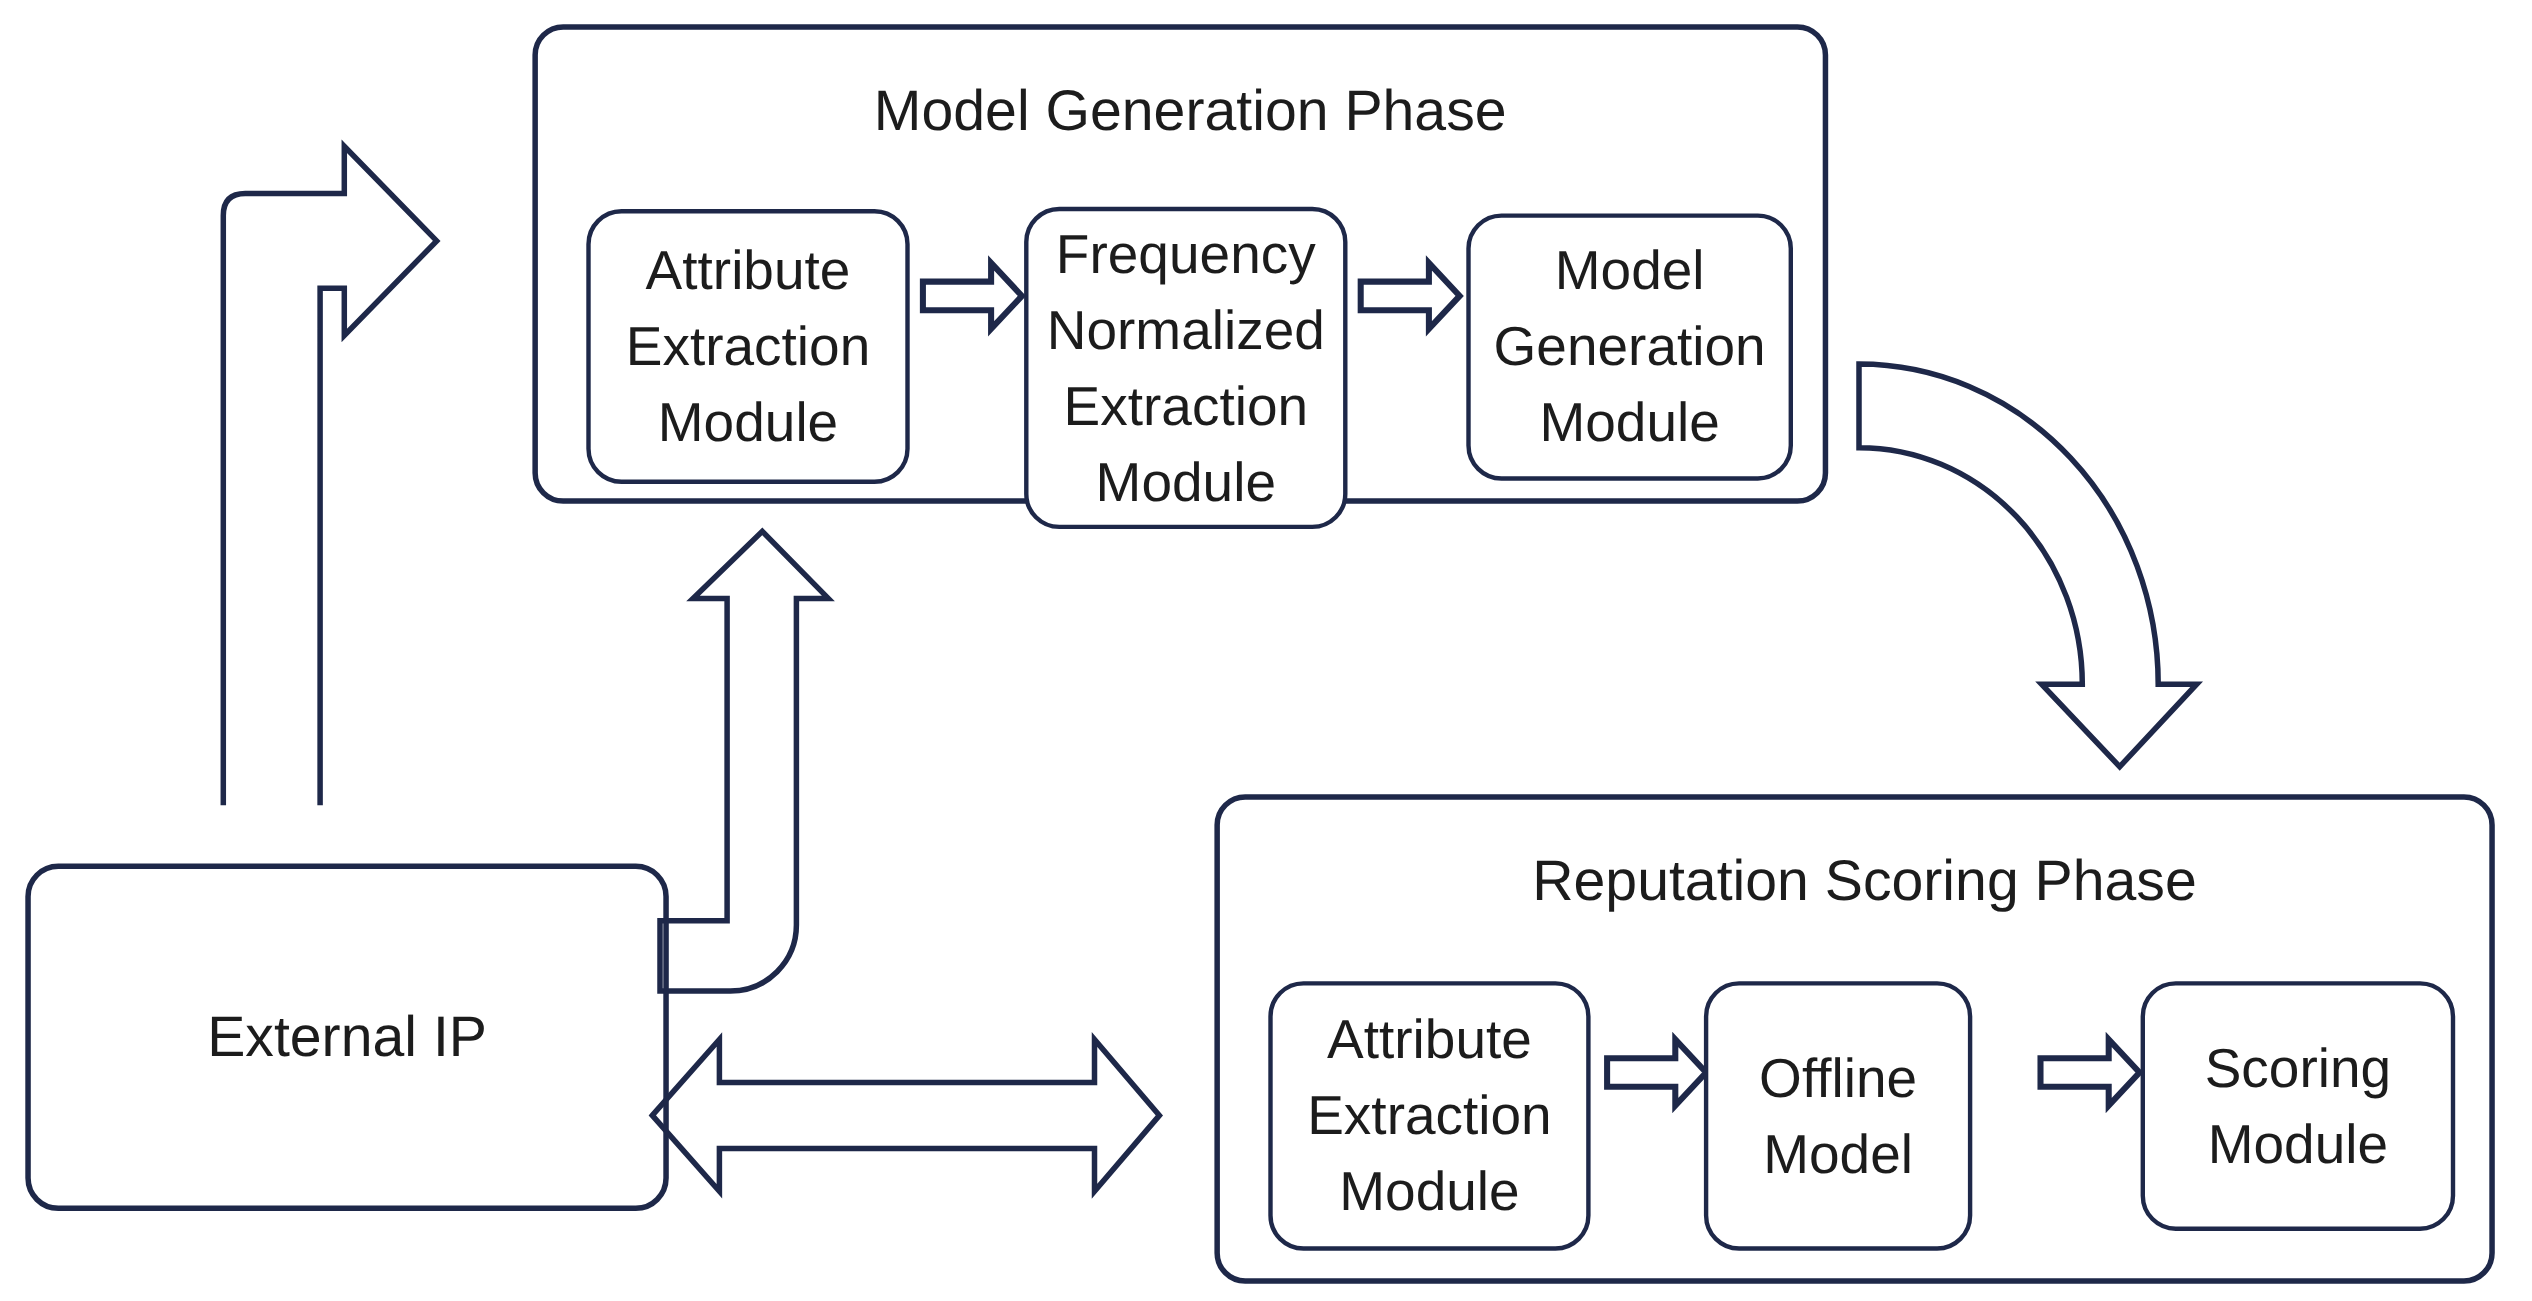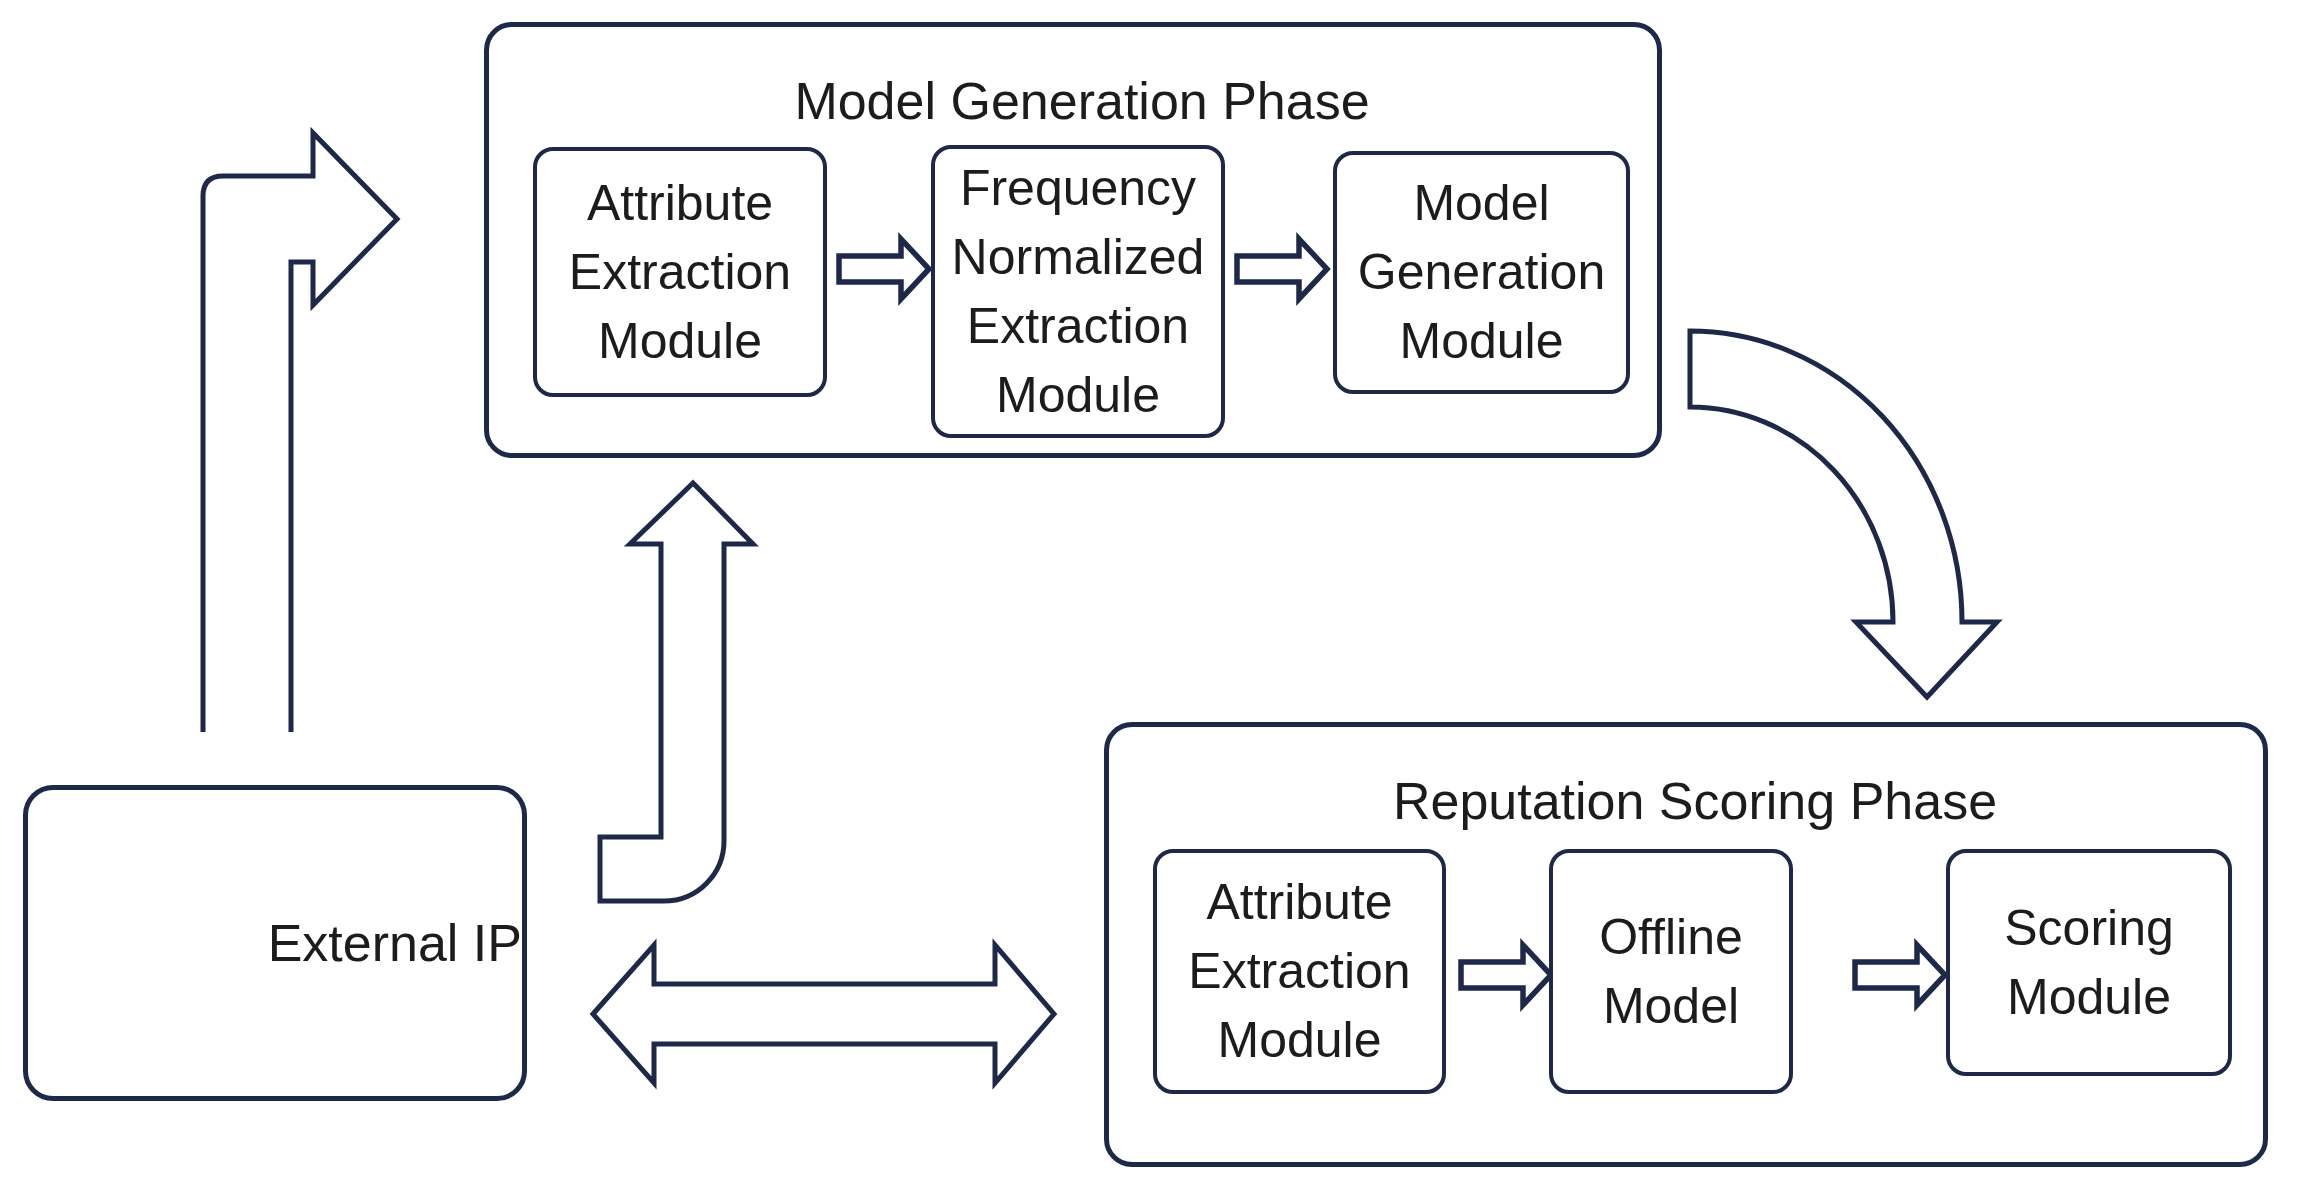--- a/index.html
+++ b/index.html
@@ -27,27 +27,28 @@
   .phase-title{
     margin-top:44px;
     text-align:center;
     font-size:52px;
     line-height:60px;
     white-space:nowrap;
     margin-left:18px;
   }
   .module{
     border:4px solid var(--ln);
-    border-radius:20px;
+    border-radius:32px;
     display:flex;flex-direction:column;
     align-items:center;justify-content:center;
     text-align:center;
     font-size:50px;
     line-height:69px;
     background:#ffffff;
+    margin-top:43px;
   }
   .module span{display:block;white-space:nowrap;}
   .ext{
     border:5px solid var(--ln);
     border-radius:30px;
     display:flex;flex-direction:column;
     align-items:center;justify-content:center;
     text-align:center;
     font-size:52px;
     line-height:71px;
@@ -56,21 +57,21 @@
 
   
   #model-phase{left:484px;top:22px;width:1178px;height:436px;}
   #mod-a1{left:533px;top:147px;width:294px;height:250px;}
   #mod-a2{left:931px;top:145px;width:294px;height:293px;}
   #mod-a3{left:1333px;top:151px;width:297px;height:243px;}
   #rep-phase{left:1104px;top:722px;width:1164px;height:445px;}
   #mod-b1{left:1153px;top:849px;width:293px;height:245px;}
   #mod-b2{left:1549px;top:849px;width:244px;height:245px;}
   #mod-b3{left:1946px;top:849px;width:286px;height:227px;}
-  #ext-box{left:23px;top:785px;width:504px;height:316px;align-items:flex-end;}
+  #ext-box{left:23px;top:785px;width:585px;height:316px;}
 </style>
 </head>
 <body>
 
 <div class="stage">
 
   <svg class="arrows-layer" viewBox="0 0 2302 1183" xmlns="http://www.w3.org/2000/svg">
 
     <path class="arrow" d="M 203,732 L 203,196 Q 203,176 223,176 L 313,176 L 313,133 L 397,219 L 313,305 L 313,262 L 291,262 L 291,732"></path>
 

